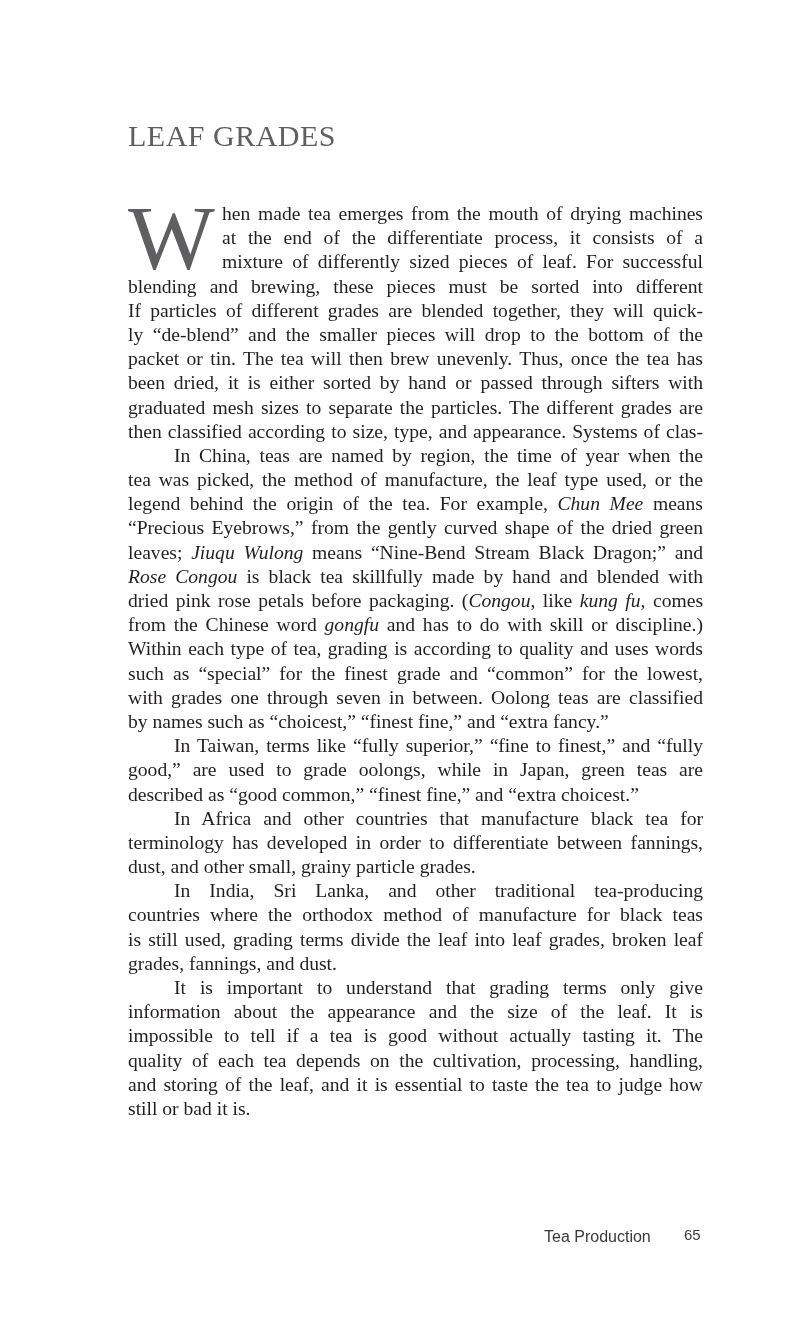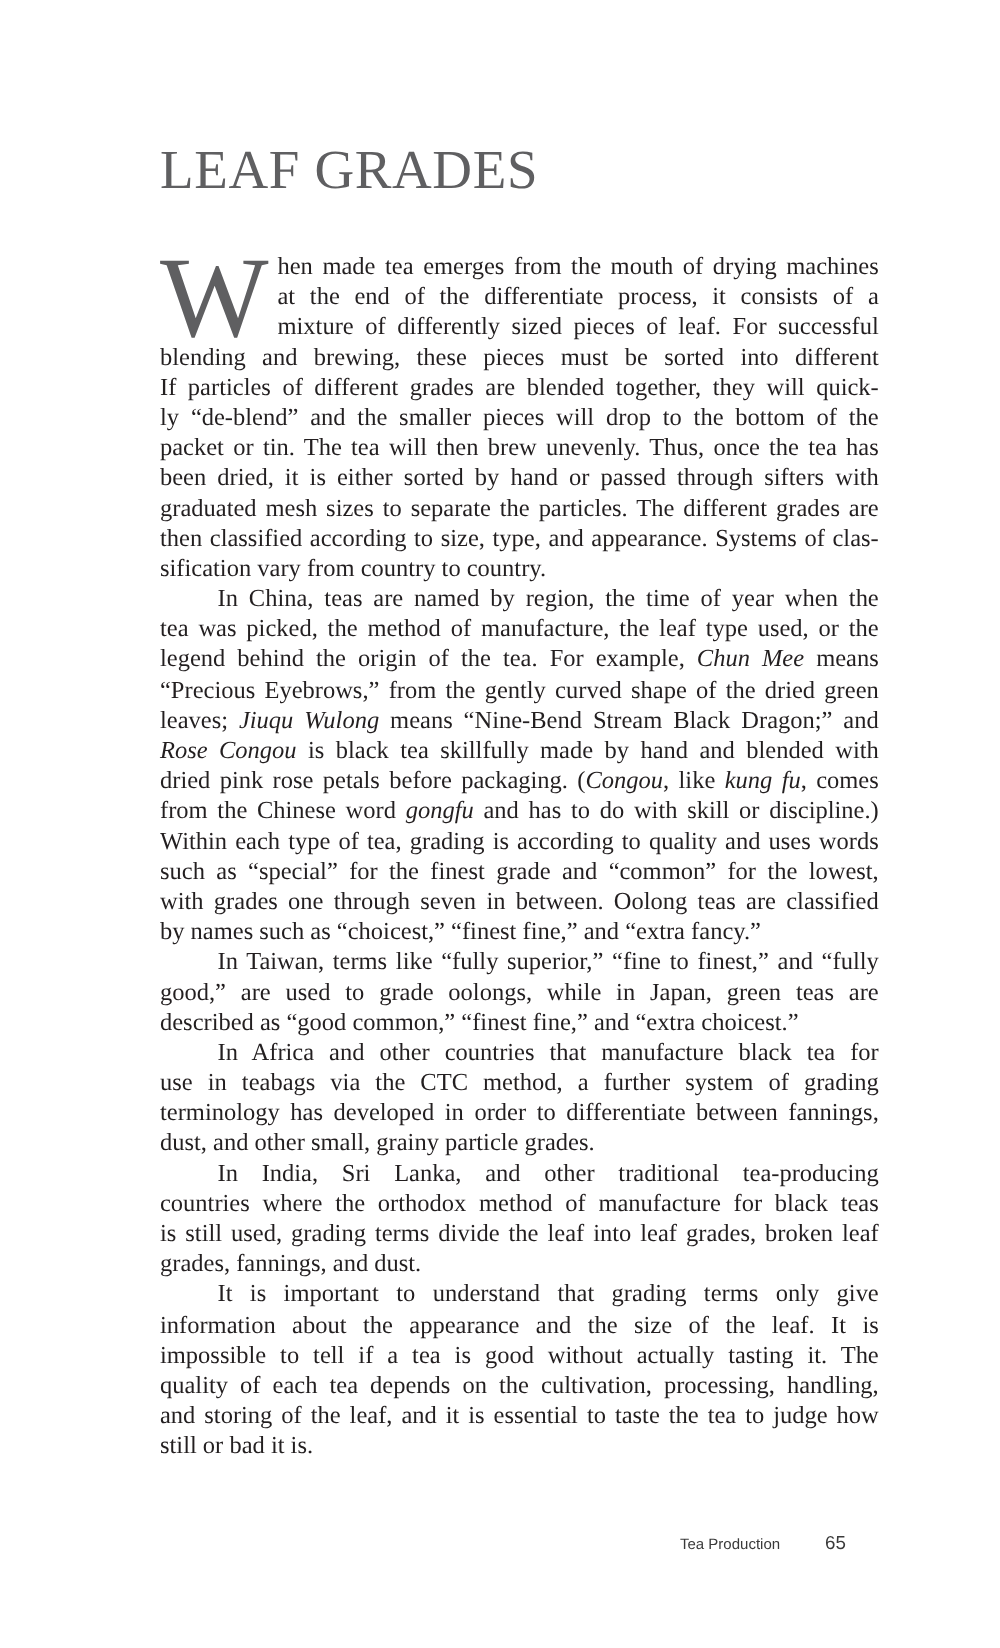--- a/index.html
+++ b/index.html
@@ -1,21 +1,21 @@
 <!DOCTYPE html>
 <html><head>
 <meta charset="utf-8">
 <style>
   html, body { margin:0; padding:0; background:#ffffff; }
   body { width:800px; height:1318px; position:relative; overflow:hidden; }
   .page { position:absolute; left:0; top:0; width:800px; height:1318px; background:#fff; }
   .title {
     position:absolute; left:128px; top:112px;
     font-family:"Liberation Serif", "DejaVu Serif", serif;
-    font-size:44px; letter-spacing:0.5px; color:#5f5f61; font-weight:normal;
+    font-size:30px; letter-spacing:0.5px; color:#5f5f61; font-weight:normal;
     margin:0; line-height:48px;
   }
   .body {
     position:absolute; left:128px; top:202px; width:575px;
     font-family:"Liberation Serif", "DejaVu Serif", serif;
     font-size:19.6px; color:#231f20; line-height:24.2px;
   }
   .line {
     display:block; height:24.2px; white-space:nowrap;
     text-align:justify; text-align-last:justify;
@@ -25,24 +25,24 @@
   .line.drop { padding-left:94px; }
   .dropcap {
     position:absolute; left:0; top:-4px;
     font-family:"Liberation Serif", "DejaVu Serif", serif;
     font-size:92px; line-height:80px; color:#5f5f61;
   }
   i { font-style:italic; }
   .footer-section {
     position:absolute; left:544px; top:1228px;
     font-family:"Liberation Sans", "DejaVu Sans", sans-serif;
-    font-size:12px; color:#3a3a3a;
+    font-size:16px; color:#3a3a3a;
   }
   .footer-page {
-    position:absolute; left:660px; top:1226px;
+    position:absolute; left:684px; top:1226px;
     font-family:"Liberation Sans", "DejaVu Sans", sans-serif;
     font-size:15px; color:#3a3a3a;
   }
 </style>
 </head>
 <body>
 
 <div class="page">
   <h1 class="title">LEAF GRADES</h1>
   <div class="body" id="body-text">
@@ -50,38 +50,36 @@
   <span class="line drop">hen made tea emerges from the mouth of drying machines</span>
       <span class="line drop">at the end of the differentiate process, it consists of a</span>
       <span class="line drop">mixture of differently sized pieces of leaf. For successful</span>
       <span class="line">blending and brewing, these pieces must be sorted into different</span>
       <span class="line">If particles of different grades are blended together, they will quick-</span>
       <span class="line">ly “de-blend” and the smaller pieces will drop to the bottom of the</span>
       <span class="line">packet or tin. The tea will then brew unevenly. Thus, once the tea has</span>
       <span class="line">been dried, it is either sorted by hand or passed through sifters with</span>
       <span class="line">graduated mesh sizes to separate the particles. The different grades are</span>
       <span class="line">then classified according to size, type, and appearance. Systems of clas-</span>
-      <span class="line last">sification vary from country to country.</span>
       <span class="line ind">In China, teas are named by region, the time of year when the</span>
       <span class="line">tea was picked, the method of manufacture, the leaf type used, or the</span>
       <span class="line">legend behind the origin of the tea. For example, <i>Chun Mee</i> means</span>
       <span class="line">“Precious Eyebrows,” from the gently curved shape of the dried green</span>
       <span class="line">leaves; <i>Jiuqu Wulong</i> means “Nine-Bend Stream Black Dragon;” and</span>
       <span class="line"><i>Rose Congou</i> is black tea skillfully made by hand and blended with</span>
       <span class="line">dried pink rose petals before packaging. (<i>Congou</i>, like <i>kung fu</i>, comes</span>
       <span class="line">from the Chinese word <i>gongfu</i> and has to do with skill or discipline.)</span>
       <span class="line">Within each type of tea, grading is according to quality and uses words</span>
       <span class="line">such as “special” for the finest grade and “common” for the lowest,</span>
       <span class="line">with grades one through seven in between. Oolong teas are classified</span>
       <span class="line last">by names such as “choicest,” “finest fine,” and “extra fancy.”</span>
       <span class="line ind">In Taiwan, terms like “fully superior,” “fine to finest,” and “fully</span>
       <span class="line">good,” are used to grade oolongs, while in Japan, green teas are</span>
       <span class="line last">described as “good common,” “finest fine,” and “extra choicest.”</span>
       <span class="line ind">In Africa and other countries that manufacture black tea for</span>
-      <span class="line">use in teabags via the CTC method, a further system of grading</span>
       <span class="line">terminology has developed in order to differentiate between fannings,</span>
       <span class="line last">dust, and other small, grainy particle grades.</span>
       <span class="line ind">In India, Sri Lanka, and other traditional tea-producing</span>
       <span class="line">countries where the orthodox method of manufacture for black teas</span>
       <span class="line">is still used, grading terms divide the leaf into leaf grades, broken leaf</span>
       <span class="line last">grades, fannings, and dust.</span>
       <span class="line ind">It is important to understand that grading terms only give</span>
       <span class="line">information about the appearance and the size of the leaf. It is</span>
       <span class="line">impossible to tell if a tea is good without actually tasting it. The</span>
       <span class="line">quality of each tea depends on the cultivation, processing, handling,</span>

